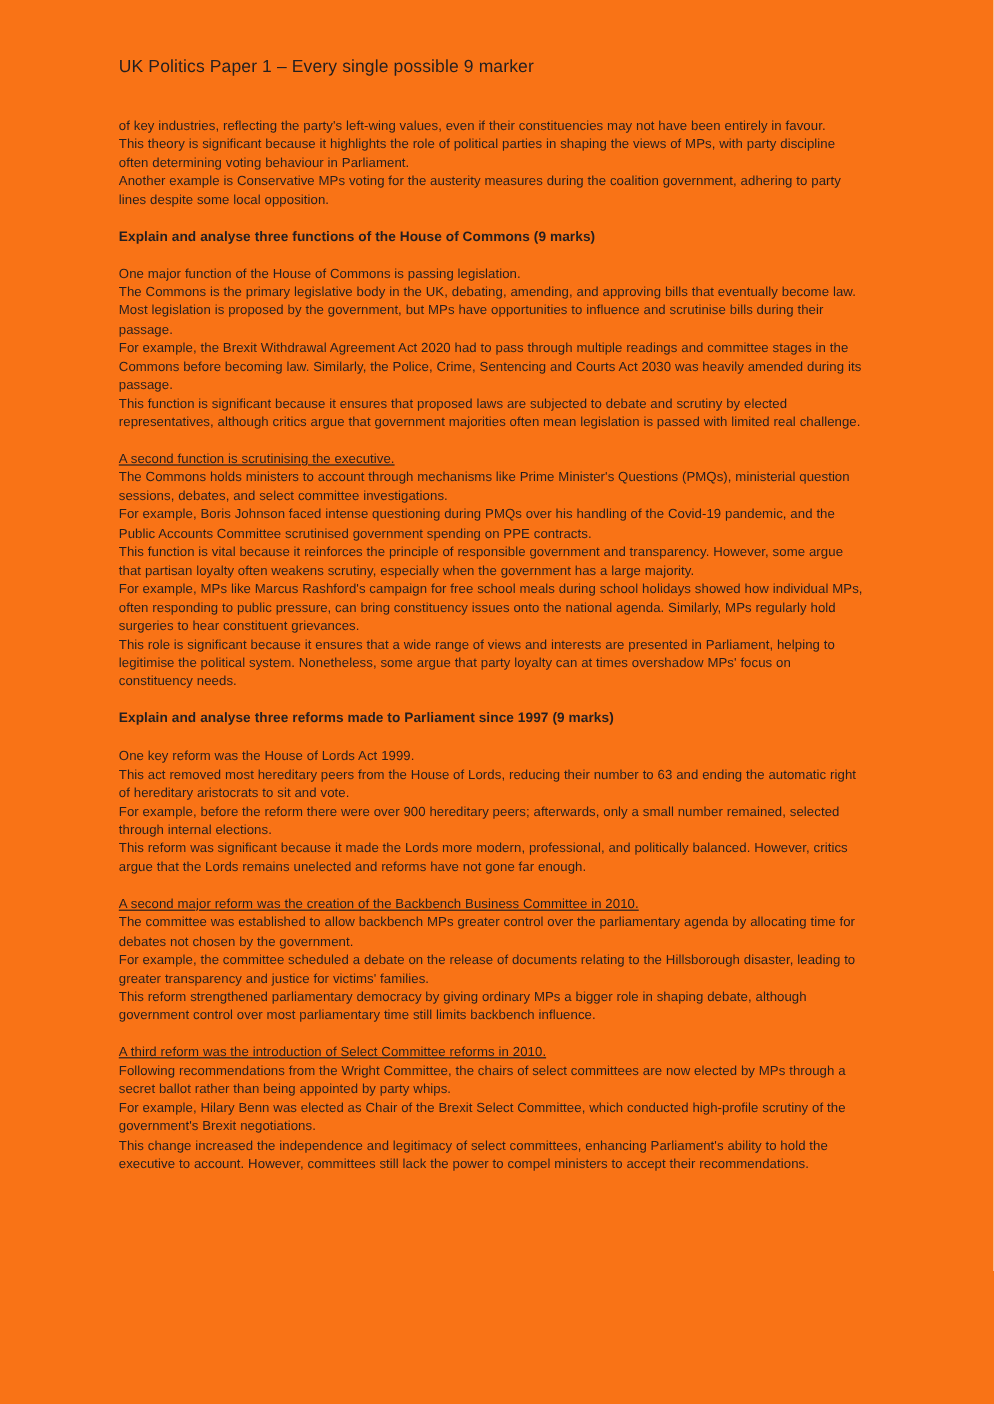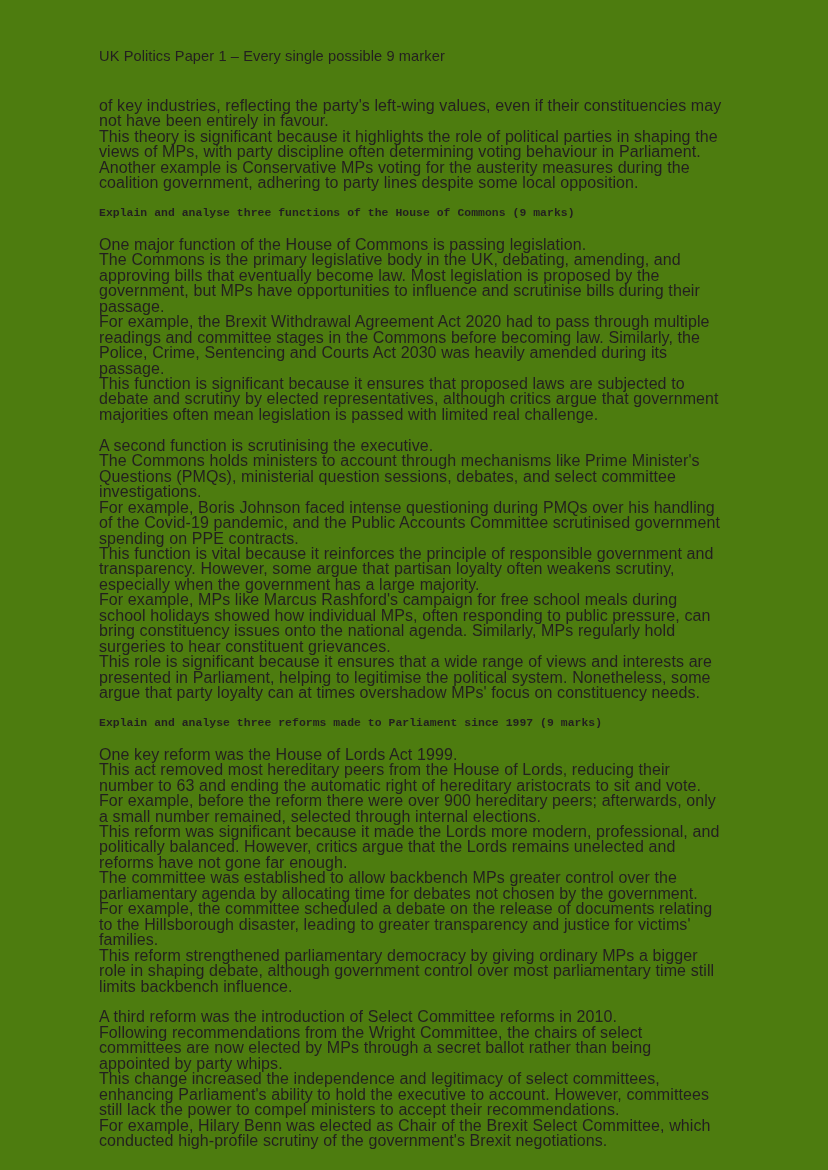--- a/index.html
+++ b/index.html
@@ -11,21 +11,21 @@
     width: 828px;
     height: 1170px;
     font-family: "Liberation Sans", sans-serif;
     color: #231f20;
     -webkit-font-smoothing: antialiased;
   }
   .page {
     position: relative;
     width: 828px;
     height: 1170px;
-    background: #4d7c0f;
+    background: #f97316;
     box-sizing: border-box;
     overflow: hidden;
   }
   .doc-title {
     position: absolute;
     left: 99px;
     top: 47px;
     width: 660px;
     font-size: 14.6px;
     line-height: 19px;
@@ -34,42 +34,42 @@
     letter-spacing: 0.1px;
     white-space: nowrap;
   }
   .body-area {
     position: absolute;
     left: 99px;
     top: 98px;
     width: 624px;
   }
   .para {
-    font-size: 16px;
+    font-size: 11px;
     line-height: 15.45px;
     color: #231f20;
     text-align: left;
     margin: 0;
     letter-spacing: 0.005em;
     word-spacing: 0.005em;
   }
   .para + .para {
     margin-top: 0px;
   }
   .para.gap-before {
     margin-top: 15.45px;
+    text-decoration: underline;
   }
   .heading {
     font-size: 11.4px;
     line-height: 15.45px;
     font-weight: bold;
     color: #231f20;
     margin: 0;
     letter-spacing: 0.005em;
-    font-family: Liberation Mono, monospace;
   }
   .heading.gap-before {
     margin-top: 15.4px;
   }
   .heading.gap-after {
     margin-bottom: 15.4px;
   }
 </style>
 </head>
 <body>
@@ -91,22 +91,23 @@
       <div class="para">The Commons holds ministers to account through mechanisms like Prime Minister's Questions (PMQs), ministerial question sessions, debates, and select committee investigations.</div>
       <div class="para">For example, Boris Johnson faced intense questioning during PMQs over his handling of the Covid-19 pandemic, and the Public Accounts Committee scrutinised government spending on PPE contracts.</div>
       <div class="para">This function is vital because it reinforces the principle of responsible government and transparency. However, some argue that partisan loyalty often weakens scrutiny, especially when the government has a large majority.</div>
       <div class="para">For example, MPs like Marcus Rashford's campaign for free school meals during school holidays showed how individual MPs, often responding to public pressure, can bring constituency issues onto the national agenda. Similarly, MPs regularly hold surgeries to hear constituent grievances.</div>
       <div class="para">This role is significant because it ensures that a wide range of views and interests are presented in Parliament, helping to legitimise the political system. Nonetheless, some argue that party loyalty can at times overshadow MPs' focus on constituency needs.</div>
       <div class="heading gap-before gap-after">Explain and analyse three reforms made to Parliament since 1997 (9 marks)</div>
       <div class="para">One key reform was the House of Lords Act 1999.</div>
       <div class="para">This act removed most hereditary peers from the House of Lords, reducing their number to 63 and ending the automatic right of hereditary aristocrats to sit and vote.</div>
       <div class="para">For example, before the reform there were over 900 hereditary peers; afterwards, only a small number remained, selected through internal elections.</div>
       <div class="para">This reform was significant because it made the Lords more modern, professional, and politically balanced. However, critics argue that the Lords remains unelected and reforms have not gone far enough.</div>
+      <div class="para gap-before">A second major reform was the creation of the Backbench Business Committee in 2010.</div>
       <div class="para">The committee was established to allow backbench MPs greater control over the parliamentary agenda by allocating time for debates not chosen by the government.</div>
       <div class="para">For example, the committee scheduled a debate on the release of documents relating to the Hillsborough disaster, leading to greater transparency and justice for victims' families.</div>
       <div class="para">This reform strengthened parliamentary democracy by giving ordinary MPs a bigger role in shaping debate, although government control over most parliamentary time still limits backbench influence.</div>
       <div class="para gap-before">A third reform was the introduction of Select Committee reforms in 2010.</div>
       <div class="para">Following recommendations from the Wright Committee, the chairs of select committees are now elected by MPs through a secret ballot rather than being appointed by party whips.</div>
+      <div class="para">For example, Hilary Benn was elected as Chair of the Brexit Select Committee, which conducted high-profile scrutiny of the government's Brexit negotiations.</div>
       <div class="para">This change increased the independence and legitimacy of select committees, enhancing Parliament's ability to hold the executive to account. However, committees still lack the power to compel ministers to accept their recommendations.</div>
-      <div class="para">For example, Hilary Benn was elected as Chair of the Brexit Select Committee, which conducted high-profile scrutiny of the government's Brexit negotiations.</div>
     </div>
 
 </div>
 
 </body></html>

